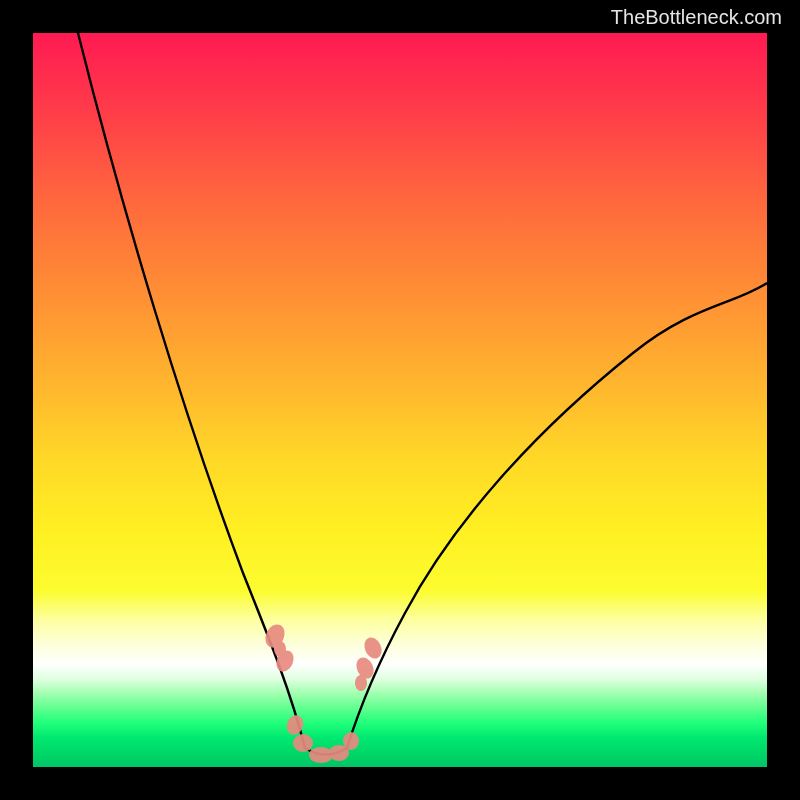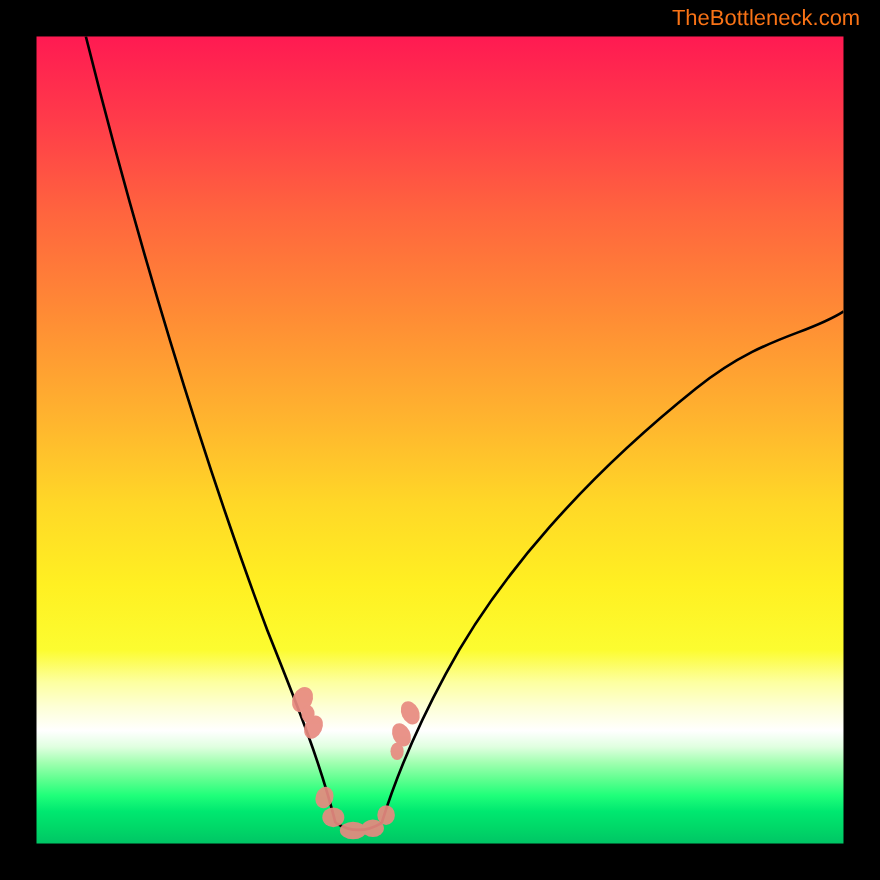--- a/index.html
+++ b/index.html
@@ -8,21 +8,21 @@
     width: 800px;
     height: 800px;
     background: #000;
     position: relative;
     font-family: Arial, sans-serif;
   }
   .watermark {
     position: absolute;
     top: 6px;
     right: 18px;
-    color: #f97316;
+    color: #e5e5e5;
     font-size: 20px;
     font-weight: 500;
     z-index: 10;
   }
   .plot-area {
     position: absolute;
     left: 33px;
     top: 33px;
     width: 734px;
     height: 734px;

